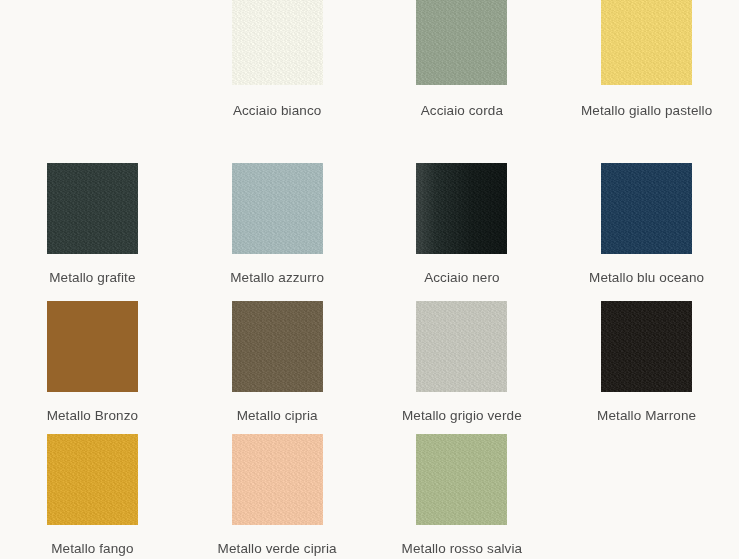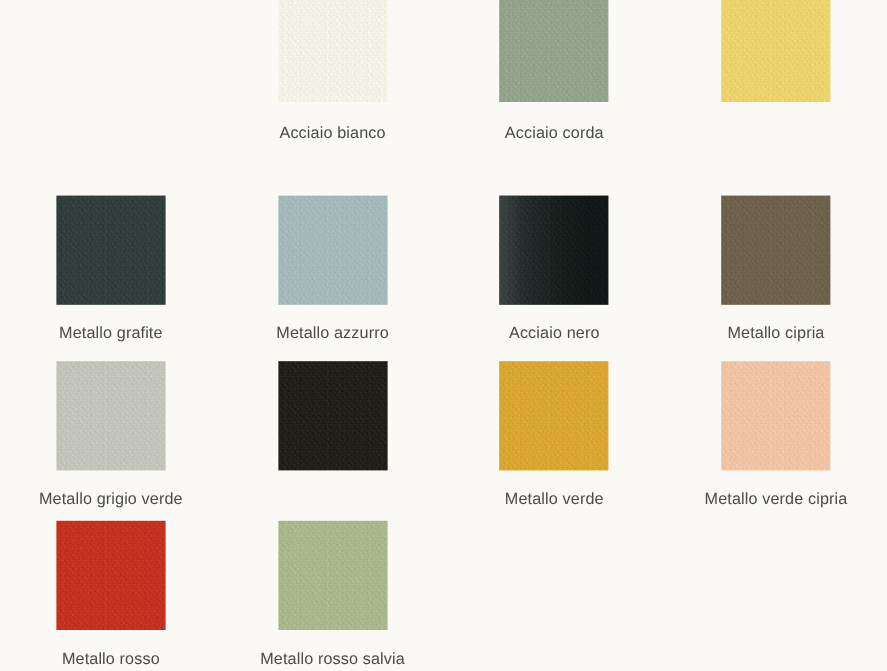--- a/index.html
+++ b/index.html
@@ -87,53 +87,59 @@
     <div class="cell row1">
       <div class="swatch" title="Acciaio bianco" style="background: rgb(251, 251, 239);"></div>
       <div class="label">Acciaio bianco</div>
     </div>
     <div class="cell row1">
       <div class="swatch" title="Acciaio corda" style="background: rgb(150, 165, 143);"></div>
       <div class="label">Acciaio corda</div>
     </div>
     <div class="cell row1">
       <div class="swatch" title="Metallo giallo pastello" style="background: rgb(246, 218, 111);"></div>
+      <div class="label">Metallo giallo pastello</div>
     </div>
     <div class="cell row2">
       <div class="swatch" title="Metallo grafite" style="background: rgb(45, 58, 55);"></div>
       <div class="label">Metallo grafite</div>
     </div>
     <div class="cell row2">
       <div class="swatch" title="Metallo azzurro" style="background: rgb(168, 188, 189);"></div>
       <div class="label">Metallo azzurro</div>
     </div>
     <div class="cell row2">
       <div class="swatch sheen" title="Acciaio nero" style="background: rgb(22, 33, 31);"></div>
       <div class="label">Acciaio nero</div>
     </div>
+    <div class="cell row2">
+      <div class="swatch" title="Metallo blu oceano" style="background: rgb(26, 58, 87);"></div>
+      <div class="label">Metallo blu oceano</div>
+    </div>
+    <div class="cell row3">
+      <div class="swatch flat" title="Metallo Bronzo" style="background: rgb(150, 100, 42);"></div>
+      <div class="label">Metallo Bronzo</div>
+    </div>
     <div class="cell row3">
       <div class="swatch" title="Metallo fango" style="background: rgb(109, 95, 71);"></div>
       <div class="label">Metallo cipria</div>
     </div>
     <div class="cell row3">
       <div class="swatch" title="Metallo grigio chiaro" style="background: rgb(200, 201, 191);"></div>
       <div class="label">Metallo grigio verde</div>
     </div>
     <div class="cell row3">
       <div class="swatch" title="Metallo Marrone" style="background: rgb(27, 24, 20);"></div>
+      <div class="label">Metallo Marrone</div>
     </div>
     <div class="cell row4">
       <div class="swatch" title="Metallo ocra" style="background: rgb(224, 169, 41);"></div>
-      <div class="label">Metallo verde</div>
+      <div class="label">Metallo fango</div>
     </div>
     <div class="cell row4">
       <div class="swatch" title="Metallo rosa cipria" style="background: rgb(249, 201, 165);"></div>
       <div class="label">Metallo verde cipria</div>
-    </div>
-    <div class="cell row4">
-      <div class="swatch" title="Metallo rosso" style="background: rgb(203, 44, 24);"></div>
-      <div class="label">Metallo rosso</div>
     </div>
     <div class="cell row4">
       <div class="swatch" title="Metallo verde salvia" style="background: rgb(174, 188, 142);"></div>
       <div class="label">Metallo rosso salvia</div>
     </div>
   </div>
 
 </body></html>

